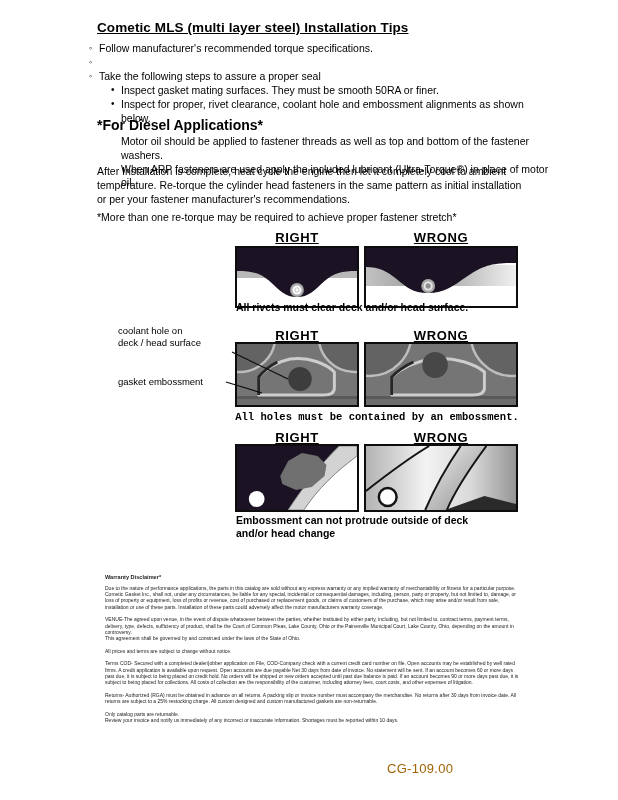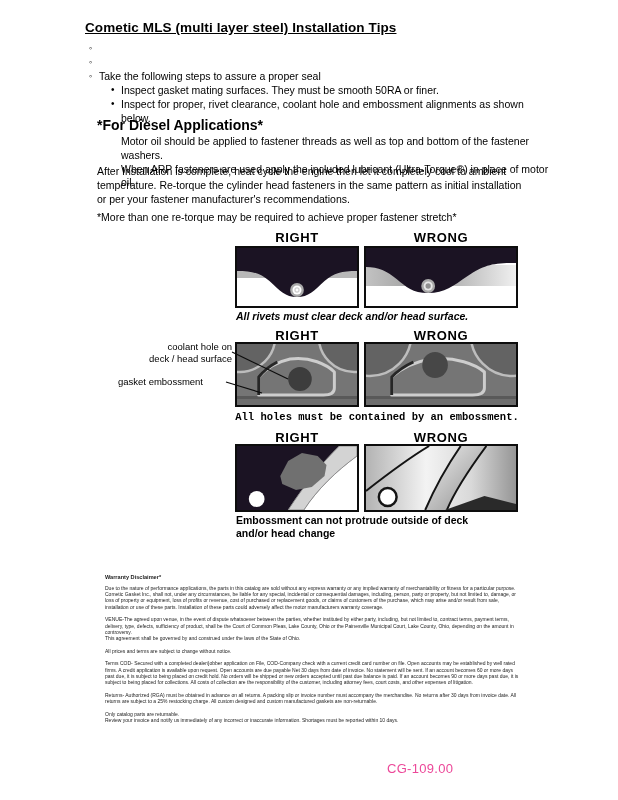--- a/index.html
+++ b/index.html
@@ -2,48 +2,49 @@
 <html><head>
 <meta charset="utf-8">
 <style>
   html,body{margin:0;padding:0;}
   body{
     width:618px;height:800px;position:relative;background:#ffffff;
     font-family:"Liberation Sans", sans-serif;color:#000;overflow:hidden;
   }
   .abs{position:absolute;}
   .title{
-    left:85px;top:20px;font-size:13.5px;font-weight:bold;
+    left:97px;top:20px;font-size:13.5px;font-weight:bold;
     text-decoration:underline;letter-spacing:.1px;
   }
   .bullets{left:89px;top:41px;width:450px;font-size:10.5px;line-height:14px;}
   .brow{display:flex;}
   .brow .mk{width:10px;flex:0 0 10px;font-size:9px;line-height:14px;}
   .brow.sub{margin-left:22px;}
   .brow.sub .mk{font-size:10px;}
   .diesel-h{left:97px;top:117px;font-size:14px;font-weight:bold;}
   .para{left:97px;width:440px;font-size:10.5px;line-height:13.8px;white-space:pre-line;}
-  .dg-label{font-size:13px;font-weight:600;letter-spacing:.6px;text-align:center;}
+  .dg-label{font-size:13px;font-weight:600;letter-spacing:.6px;text-align:center;text-decoration:underline;}
   .dgbox{border:2px solid #0d0d0d;background:#fff;}
   .dgbox svg{display:block;}
   .caption{font-size:10.5px;font-weight:bold;line-height:12.5px;white-space:pre-line;}
   .callout{font-size:9.5px;line-height:11.5px;white-space:pre-line;}
   .disclaimer{left:105px;top:574px;width:414px;color:#1c1c1c;}
   .disclaimer h4{margin:0 0 5px 0;font-size:5.6px;}
   .disclaimer p{margin:0 0 6.5px 0;font-size:5px;line-height:6.2px;white-space:pre-line;}
-  .footer{left:387px;top:761px;font-size:13px;color:#ec4899;letter-spacing:.3px;}
+  .footer{left:387px;top:761px;font-size:13px;color:#a16207;letter-spacing:.3px;}
 </style>
 </head>
 <body>
 
 <div class="abs title">Cometic MLS (multi layer steel) Installation Tips</div>
 
 <div class="abs bullets">
   <div class="brow">
     <span class="mk">◦</span>
+    <span>Follow manufacturer's recommended torque specifications.</span>
   </div>
   <div class="brow">
     <span class="mk">◦</span>
   </div>
   <div class="brow">
     <span class="mk">◦</span>
     <span>Take the following steps to assure a proper seal</span>
   </div>
   <div class="brow sub">
     <span class="mk">•</span>
@@ -92,21 +93,21 @@
     <rect width="152" height="58" fill="#ffffff"></rect>
     <rect y="17" width="152" height="21" fill="url(#gBand)"></rect>
     <rect y="38" width="152" height="20" fill="#ffffff"></rect>
     <path d="M0,0 H152 V15 C128,15 120,17 103,28 C88,38 80,45 63,45 C47,45 41,39 31,31 C21,23 13,19 0,19 Z" fill="#1b1323"></path>
     <circle cx="63" cy="38" r="7" fill="#a9a9a9"></circle>
     <circle cx="63" cy="38" r="4.6" fill="#e8e8e8"></circle>
     <circle cx="63" cy="38" r="2.7" fill="#909090"></circle>
   </svg>
 </div>
 
-<div class="abs caption" style="left:236px;top:310px;font-style:italic;">All rivets must clear deck and/or head surface.</div>
+<div class="abs caption" style="left:236px;top:301px;">All rivets must clear deck and/or head surface.</div>
 
 <div class="abs dg-label" style="left:235px;top:328px;width:124px;">RIGHT</div>
 <div class="abs dg-label" style="left:364px;top:328px;width:154px;">WRONG</div>
 
 <div class="abs dgbox" style="left:235px;top:342px;width:124px;height:65px;box-sizing:border-box;">
   <svg width="100%" height="100%" viewBox="0 0 122 61" preserveAspectRatio="none">
     <rect width="122" height="61" fill="#757575"></rect>
     <polygon points="0,0 18,0 0,13" fill="#fdfdfd"></polygon>
     <polygon points="122,0 104,0 122,13" fill="#fdfdfd"></polygon>
     <circle cx="3" cy="-8" r="36" fill="#636363" stroke="#bdbdbd" stroke-width="2.5"></circle>
@@ -127,21 +128,21 @@
     <circle cx="4" cy="-10" r="42" fill="#636363" stroke="#bdbdbd" stroke-width="2.5"></circle>
     <circle cx="148" cy="-10" r="42" fill="#636363" stroke="#bdbdbd" stroke-width="2.5"></circle>
     <rect y="52" width="152" height="3" fill="#595959"></rect>
     <rect y="55" width="152" height="6" fill="#6d6d6d"></rect>
     <path d="M26,51 L26,33 C36,24 48,18 66,15 C90,12 112,21 120,28 L120,44 C120,49 116,51 108,51 Z" fill="none" stroke="#cdcdcd" stroke-width="3" stroke-linejoin="round"></path>
     <path d="M26,51 L26,33 C32,27 39,22 48,18" fill="none" stroke="#262626" stroke-width="3"></path>
     <circle cx="70" cy="21" r="13" fill="#474747"></circle>
   </svg>
 </div>
 
-<div class="abs callout" style="left:118px;top:341px;width:114px;text-align:right;">coolant hole on
+<div class="abs callout" style="left:118px;top:325px;width:114px;text-align:left;">coolant hole on
 deck / head surface</div>
 <div class="abs callout" style="left:118px;top:376px;">gasket embossment</div>
 <svg class="abs" style="left:115px;top:335px;z-index:5;" width="200" height="70">
   <line x1="117" y1="17" x2="173" y2="44" stroke="#0d0d0d" stroke-width="1.2"></line>
   <line x1="111" y1="47" x2="147" y2="58" stroke="#0d0d0d" stroke-width="1.2"></line>
 </svg>
 
 <div class="abs caption" style="left:235px;top:411px;width:284px;text-align:center;font-family:Liberation Mono, monospace;">All holes must be contained by an embossment.</div>
 
 <div class="abs dg-label" style="left:235px;top:430px;width:124px;">RIGHT</div>

